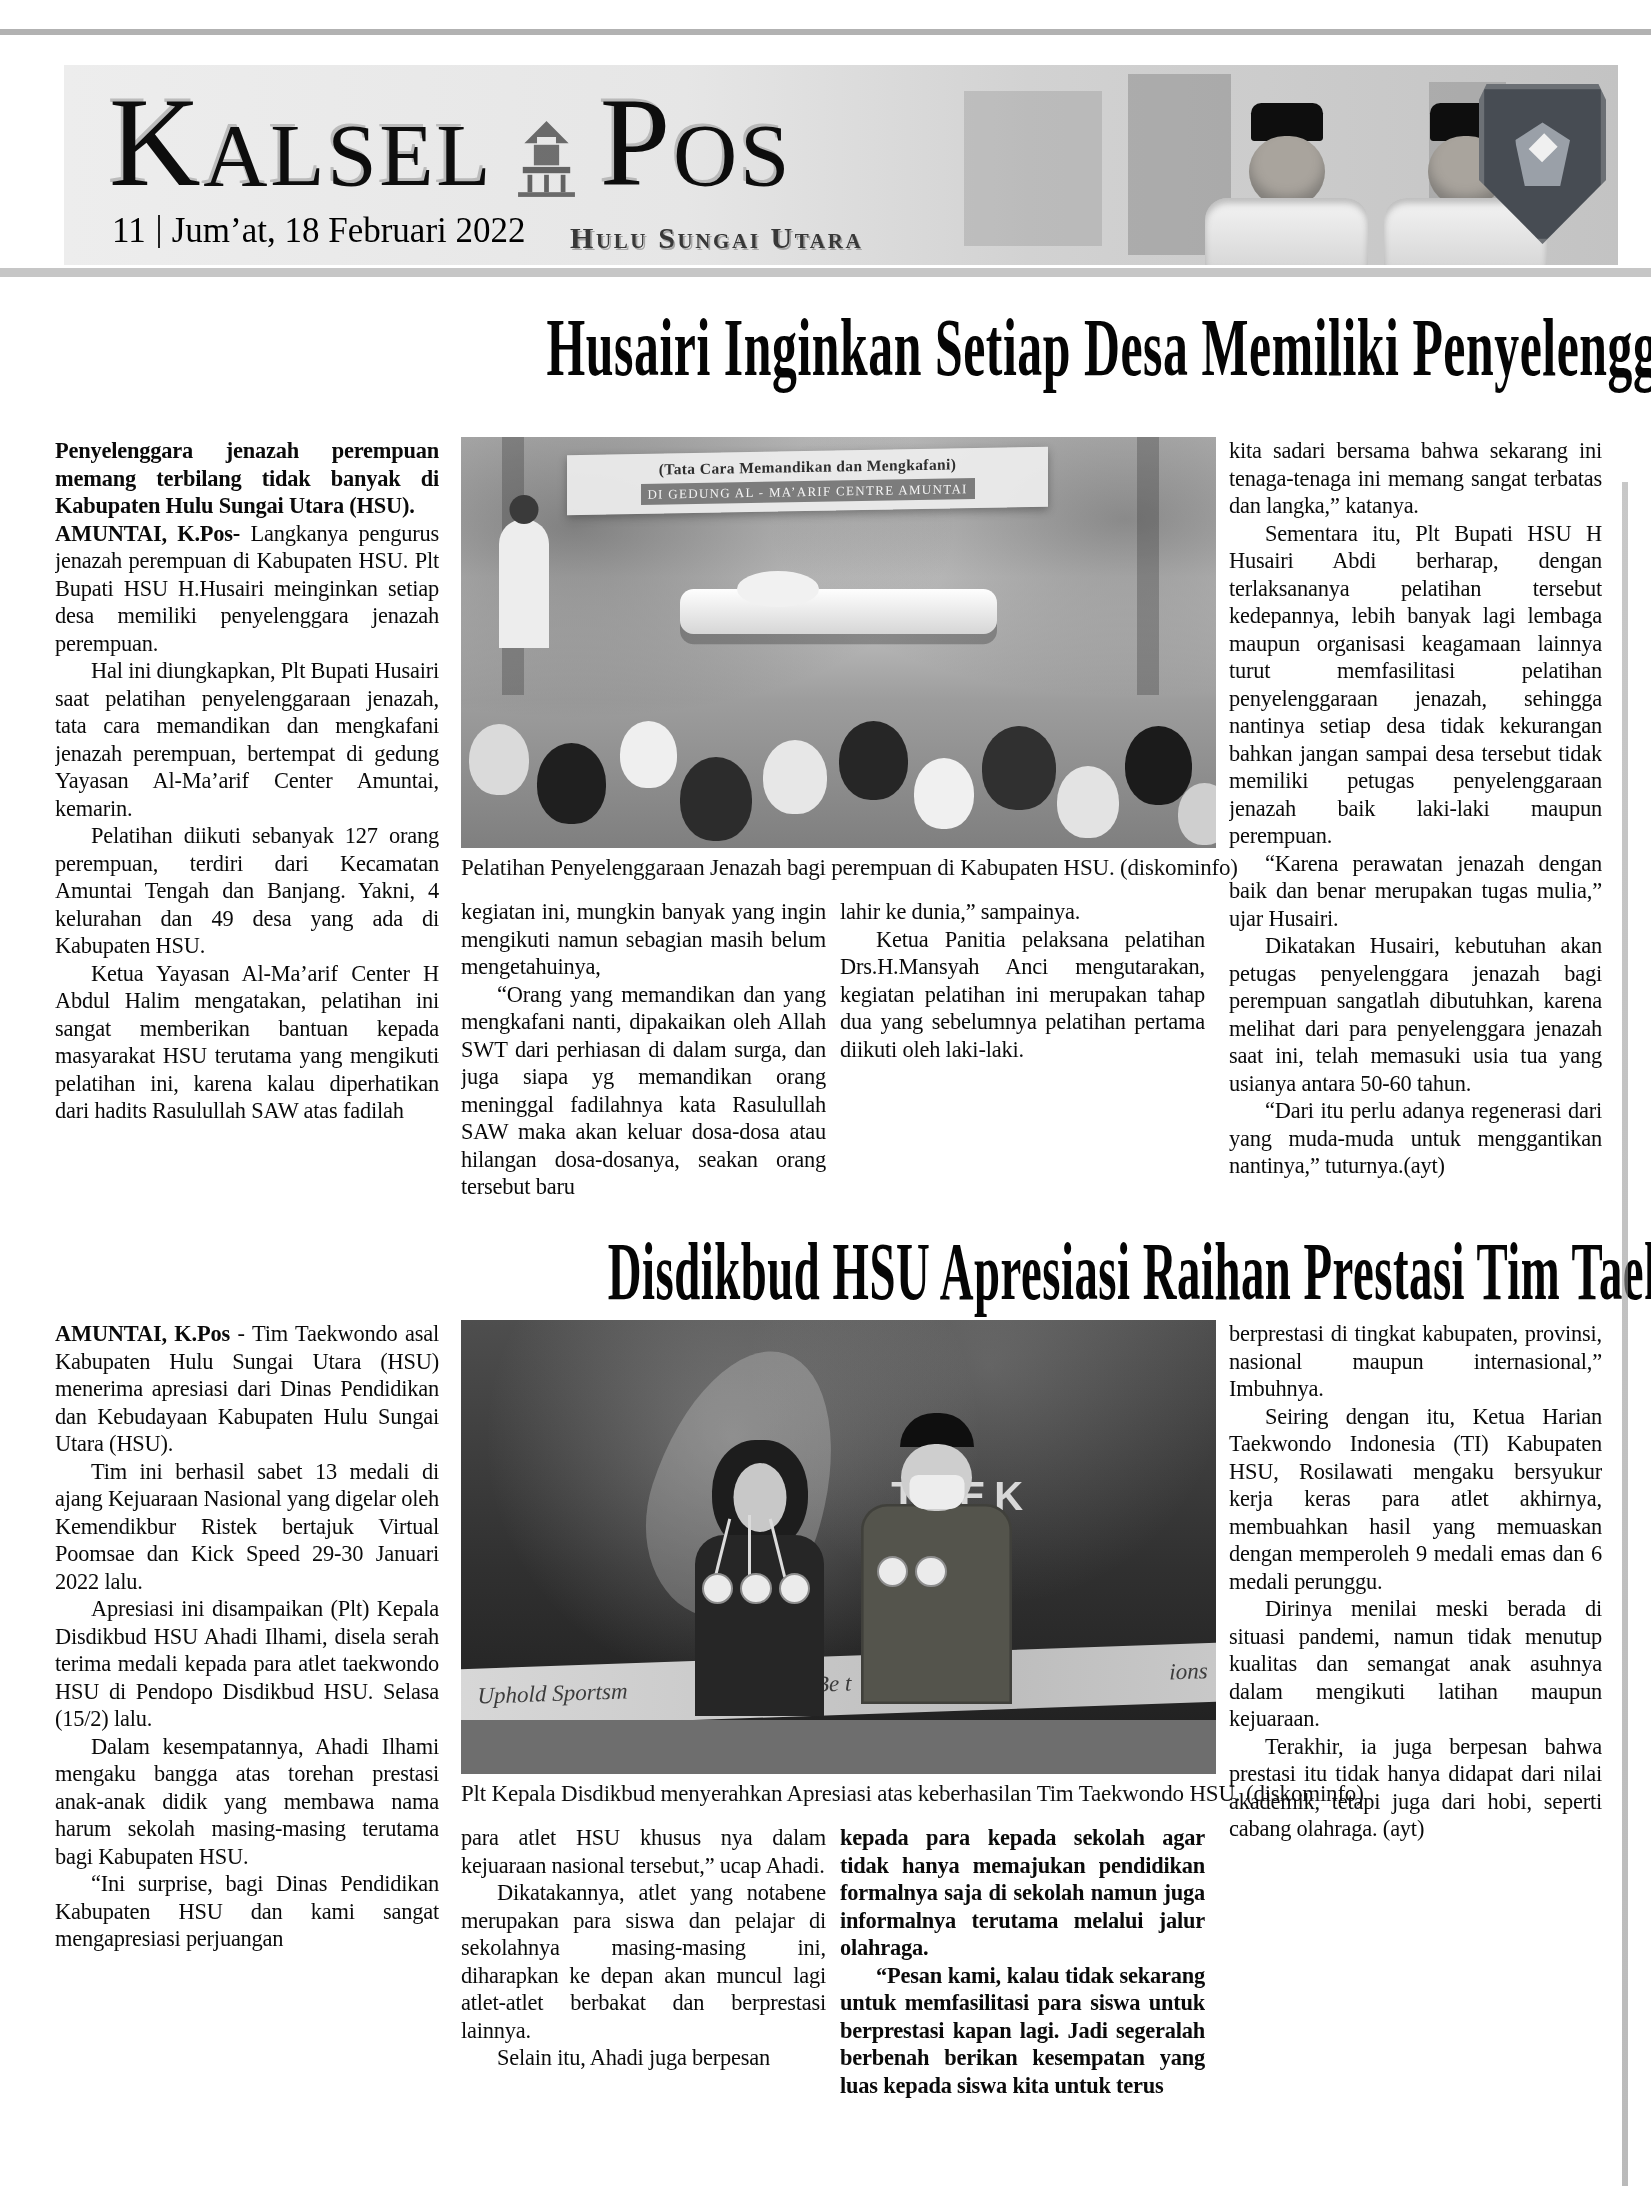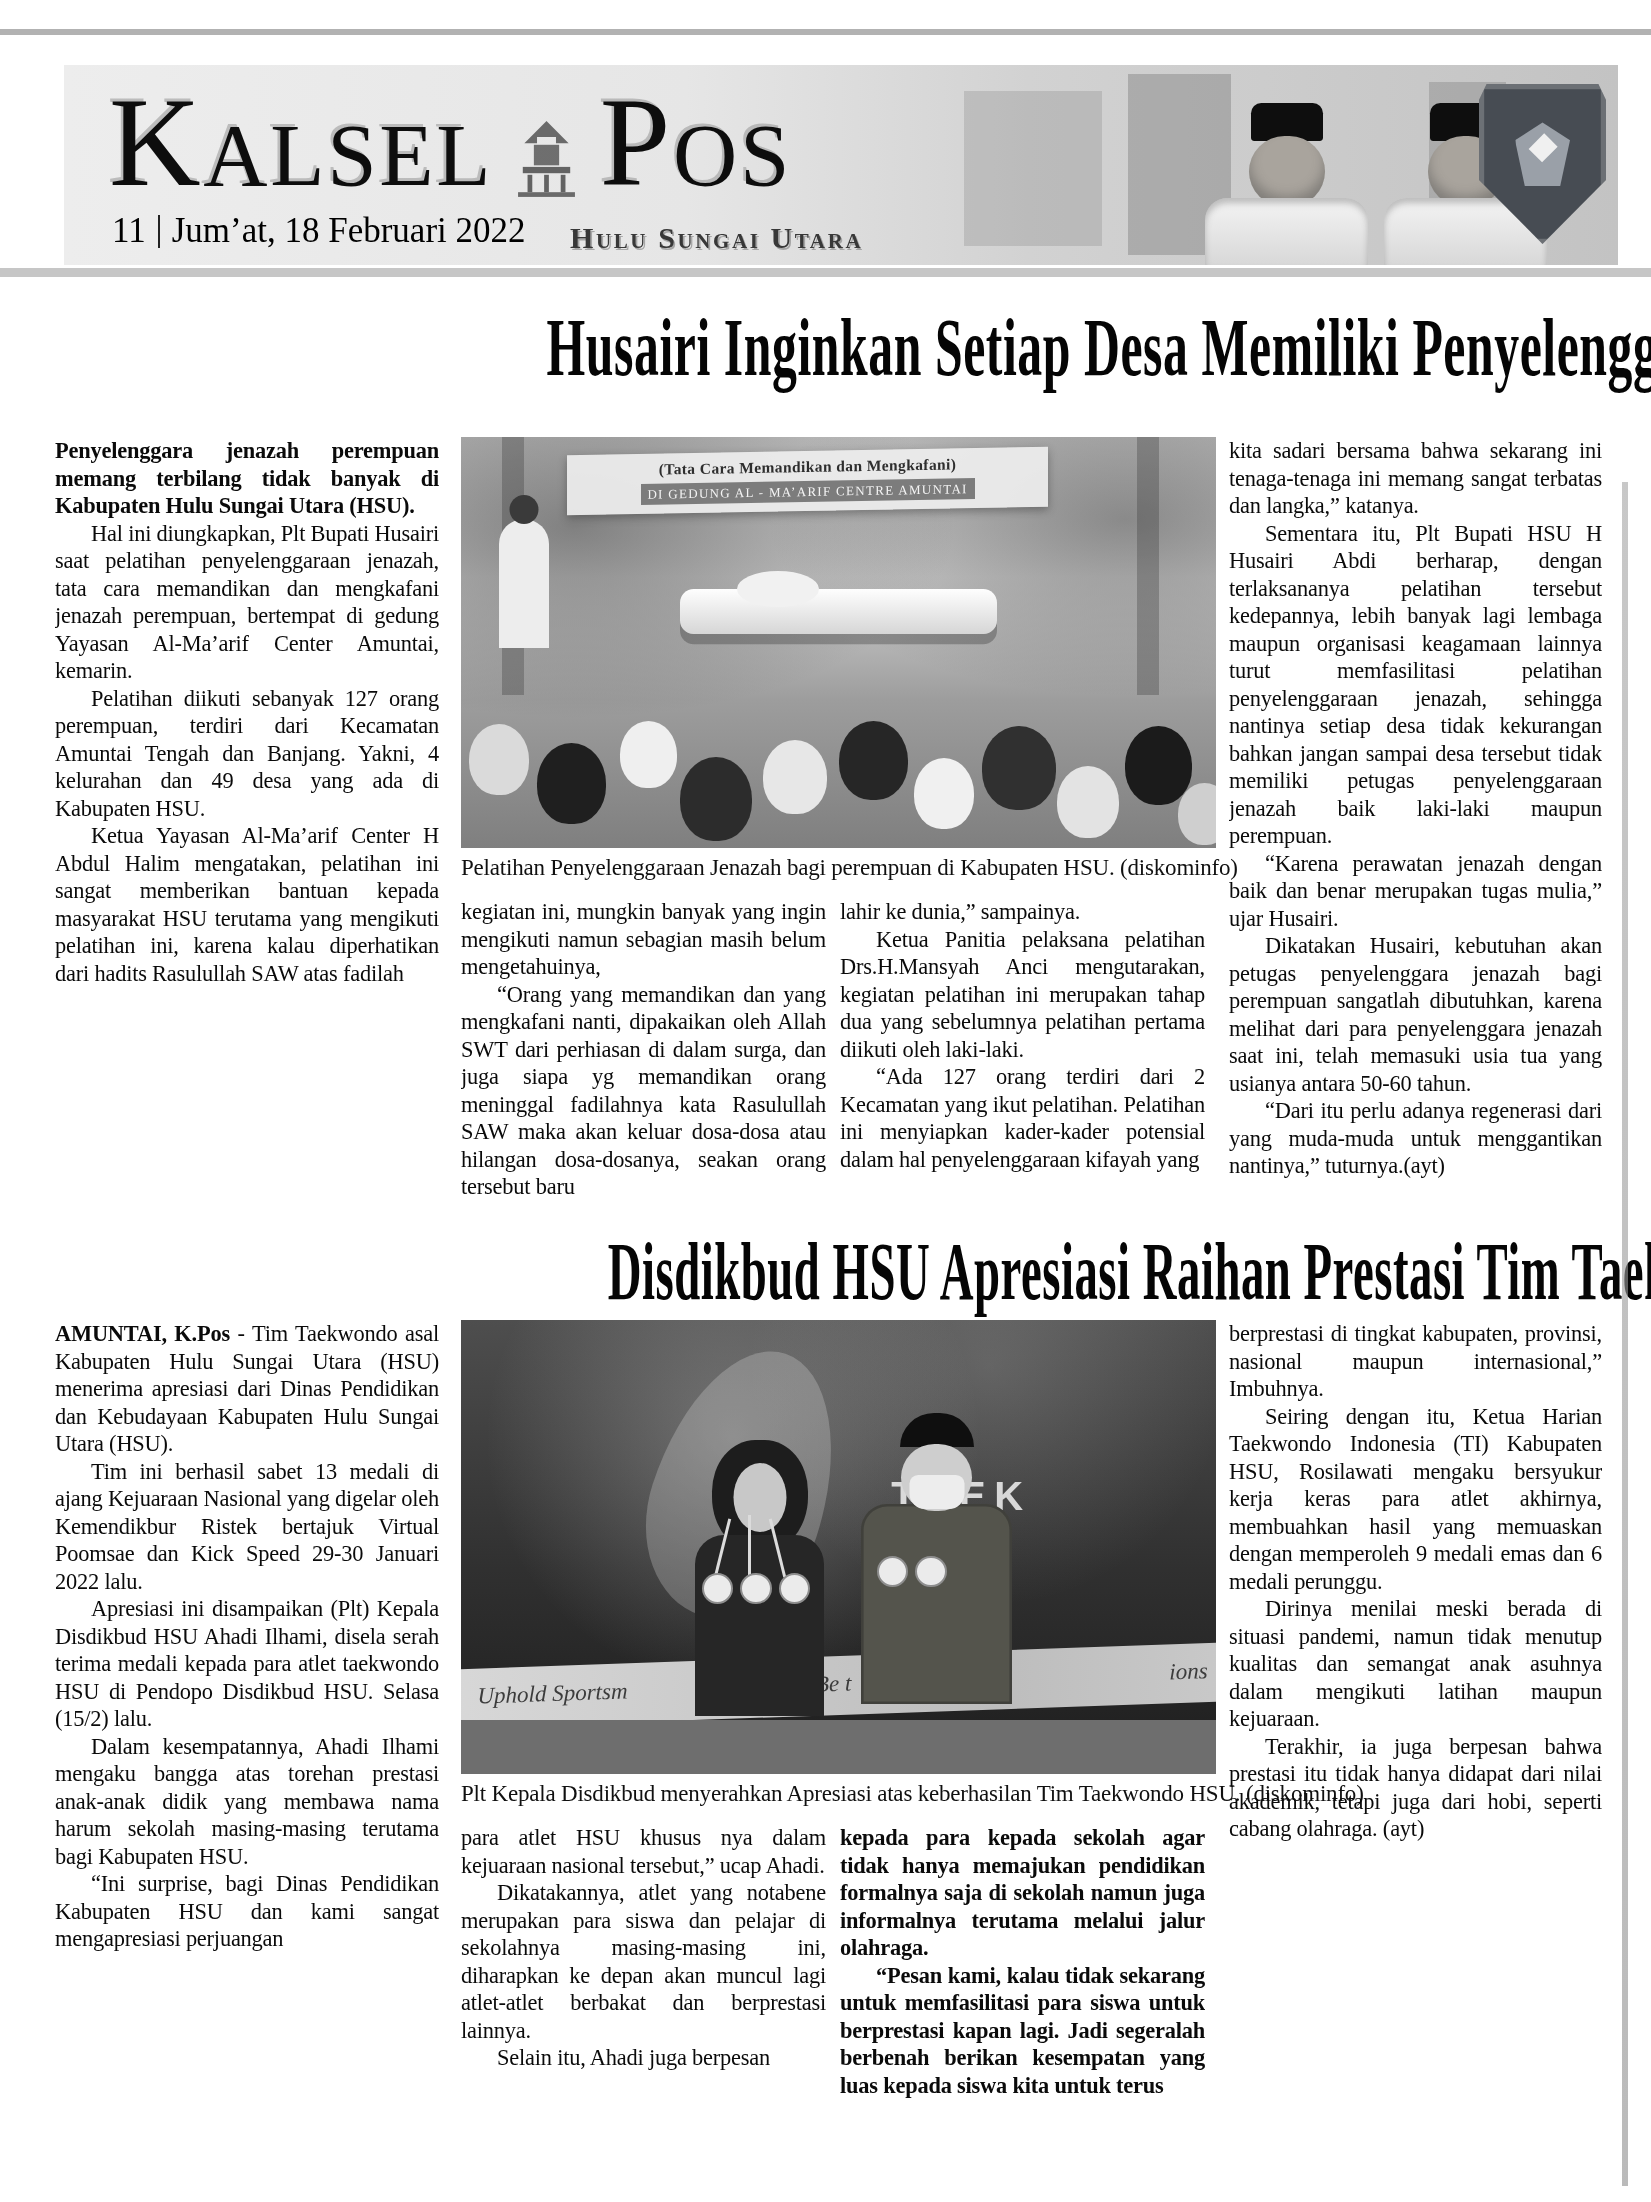--- a/index.html
+++ b/index.html
@@ -198,20 +198,21 @@
     <div class="region">Hulu Sungai Utara</div>
   </div>
   <div class="understrip"></div>
 
   <div class="headline h1">
     <span>Husairi Inginkan Setiap Desa Memiliki Penyelenggara Jenazah Perempuan</span>
   </div>
 
   <div class="col a1col1">
     <p class="intro">Penyelenggara jenazah perempuan memang terbilang tidak banyak di Kabupaten Hulu Sungai Utara (HSU).</p>
+    <p><span class="lead">AMUNTAI, K.Pos-</span><span> Langkanya pengurus jenazah perempuan di Kabupaten HSU. Plt Bupati HSU H.Husairi meinginkan setiap desa memiliki penyelenggara jenazah perempuan.</span></p>
     <p class="ind">Hal ini diungkapkan, Plt Bupati Husairi saat pelatihan penyelenggaraan jenazah, tata cara memandikan dan mengkafani jenazah perempuan, bertempat di gedung Yayasan Al-Ma’arif Center Amuntai, kemarin.</p>
     <p class="ind">Pelatihan diikuti sebanyak 127 orang perempuan, terdiri dari Kecamatan Amuntai Tengah dan Banjang. Yakni, 4 kelurahan dan 49 desa yang ada di Kabupaten HSU.</p>
     <p class="ind">Ketua Yayasan Al-Ma’arif Center H Abdul Halim mengatakan, pelatihan ini sangat memberikan bantuan kepada masyarakat HSU terutama yang mengikuti pelatihan ini, karena kalau diperhatikan dari hadits Rasulullah SAW atas fadilah</p>
   </div>
 
   <div class="photo photo1">
     <div class="pillar pl1"></div>
     <div class="pillar pl2"></div>
     <div class="banner">
       <div class="l1">(Tata Cara Memandikan dan Mengkafani)</div>
@@ -236,21 +237,20 @@
   <div class="caption cap1">Pelatihan Penyelenggaraan Jenazah bagi perempuan di Kabupaten HSU. (diskominfo)</div>
 
   <div class="col a1colA">
     <p>kegiatan ini, mungkin banyak yang ingin mengikuti namun sebagian masih belum mengetahuinya,</p>
     <p class="ind">“Orang yang memandikan dan yang mengkafani nanti, dipakaikan oleh Allah SWT dari perhiasan di dalam surga, dan juga siapa yg memandikan orang meninggal fadilahnya kata Rasulullah SAW maka akan keluar dosa-dosa atau hilangan dosa-dosanya, seakan orang tersebut baru</p>
   </div>
 
   <div class="col a1colB">
     <p>lahir ke dunia,” sampainya.</p>
     <p class="ind">Ketua Panitia pelaksana pelatihan Drs.H.Mansyah Anci mengutarakan, kegiatan pelatihan ini merupakan tahap dua yang sebelumnya pelatihan pertama diikuti oleh laki-laki.</p>
-    <p class="ind">“Ada 127 orang terdiri dari 2 Kecamatan yang ikut pelatihan. Pelatihan ini menyiapkan kader-kader potensial dalam hal penyelenggaraan kifayah yang</p>
   </div>
 
   <div class="col a1col4">
     <p>kita sadari bersama bahwa sekarang ini tenaga-tenaga ini memang sangat terbatas dan langka,” katanya.</p>
     <p class="ind">Sementara itu, Plt Bupati HSU H Husairi Abdi berharap, dengan terlaksananya pelatihan tersebut kedepannya, lebih banyak lagi lembaga maupun organisasi keagamaan lainnya turut memfasilitasi pelatihan penyelenggaraan jenazah, sehingga nantinya setiap desa tidak kekurangan bahkan jangan sampai desa tersebut tidak memiliki petugas penyelenggaraan jenazah baik laki-laki maupun perempuan.</p>
     <p class="ind">“Karena perawatan jenazah dengan baik dan benar merupakan tugas mulia,” ujar Husairi.</p>
     <p class="ind">Dikatakan Husairi, kebutuhan akan petugas penyelenggara jenazah bagi perempuan sangatlah dibutuhkan, karena melihat dari para penyelenggara jenazah saat ini, telah memasuki usia tua yang usianya antara 50-60 tahun.</p>
     <p class="ind">“Dari itu perlu adanya regenerasi dari yang muda-muda untuk menggantikan nantinya,” tuturnya.(ayt)</p>
   </div>
 

